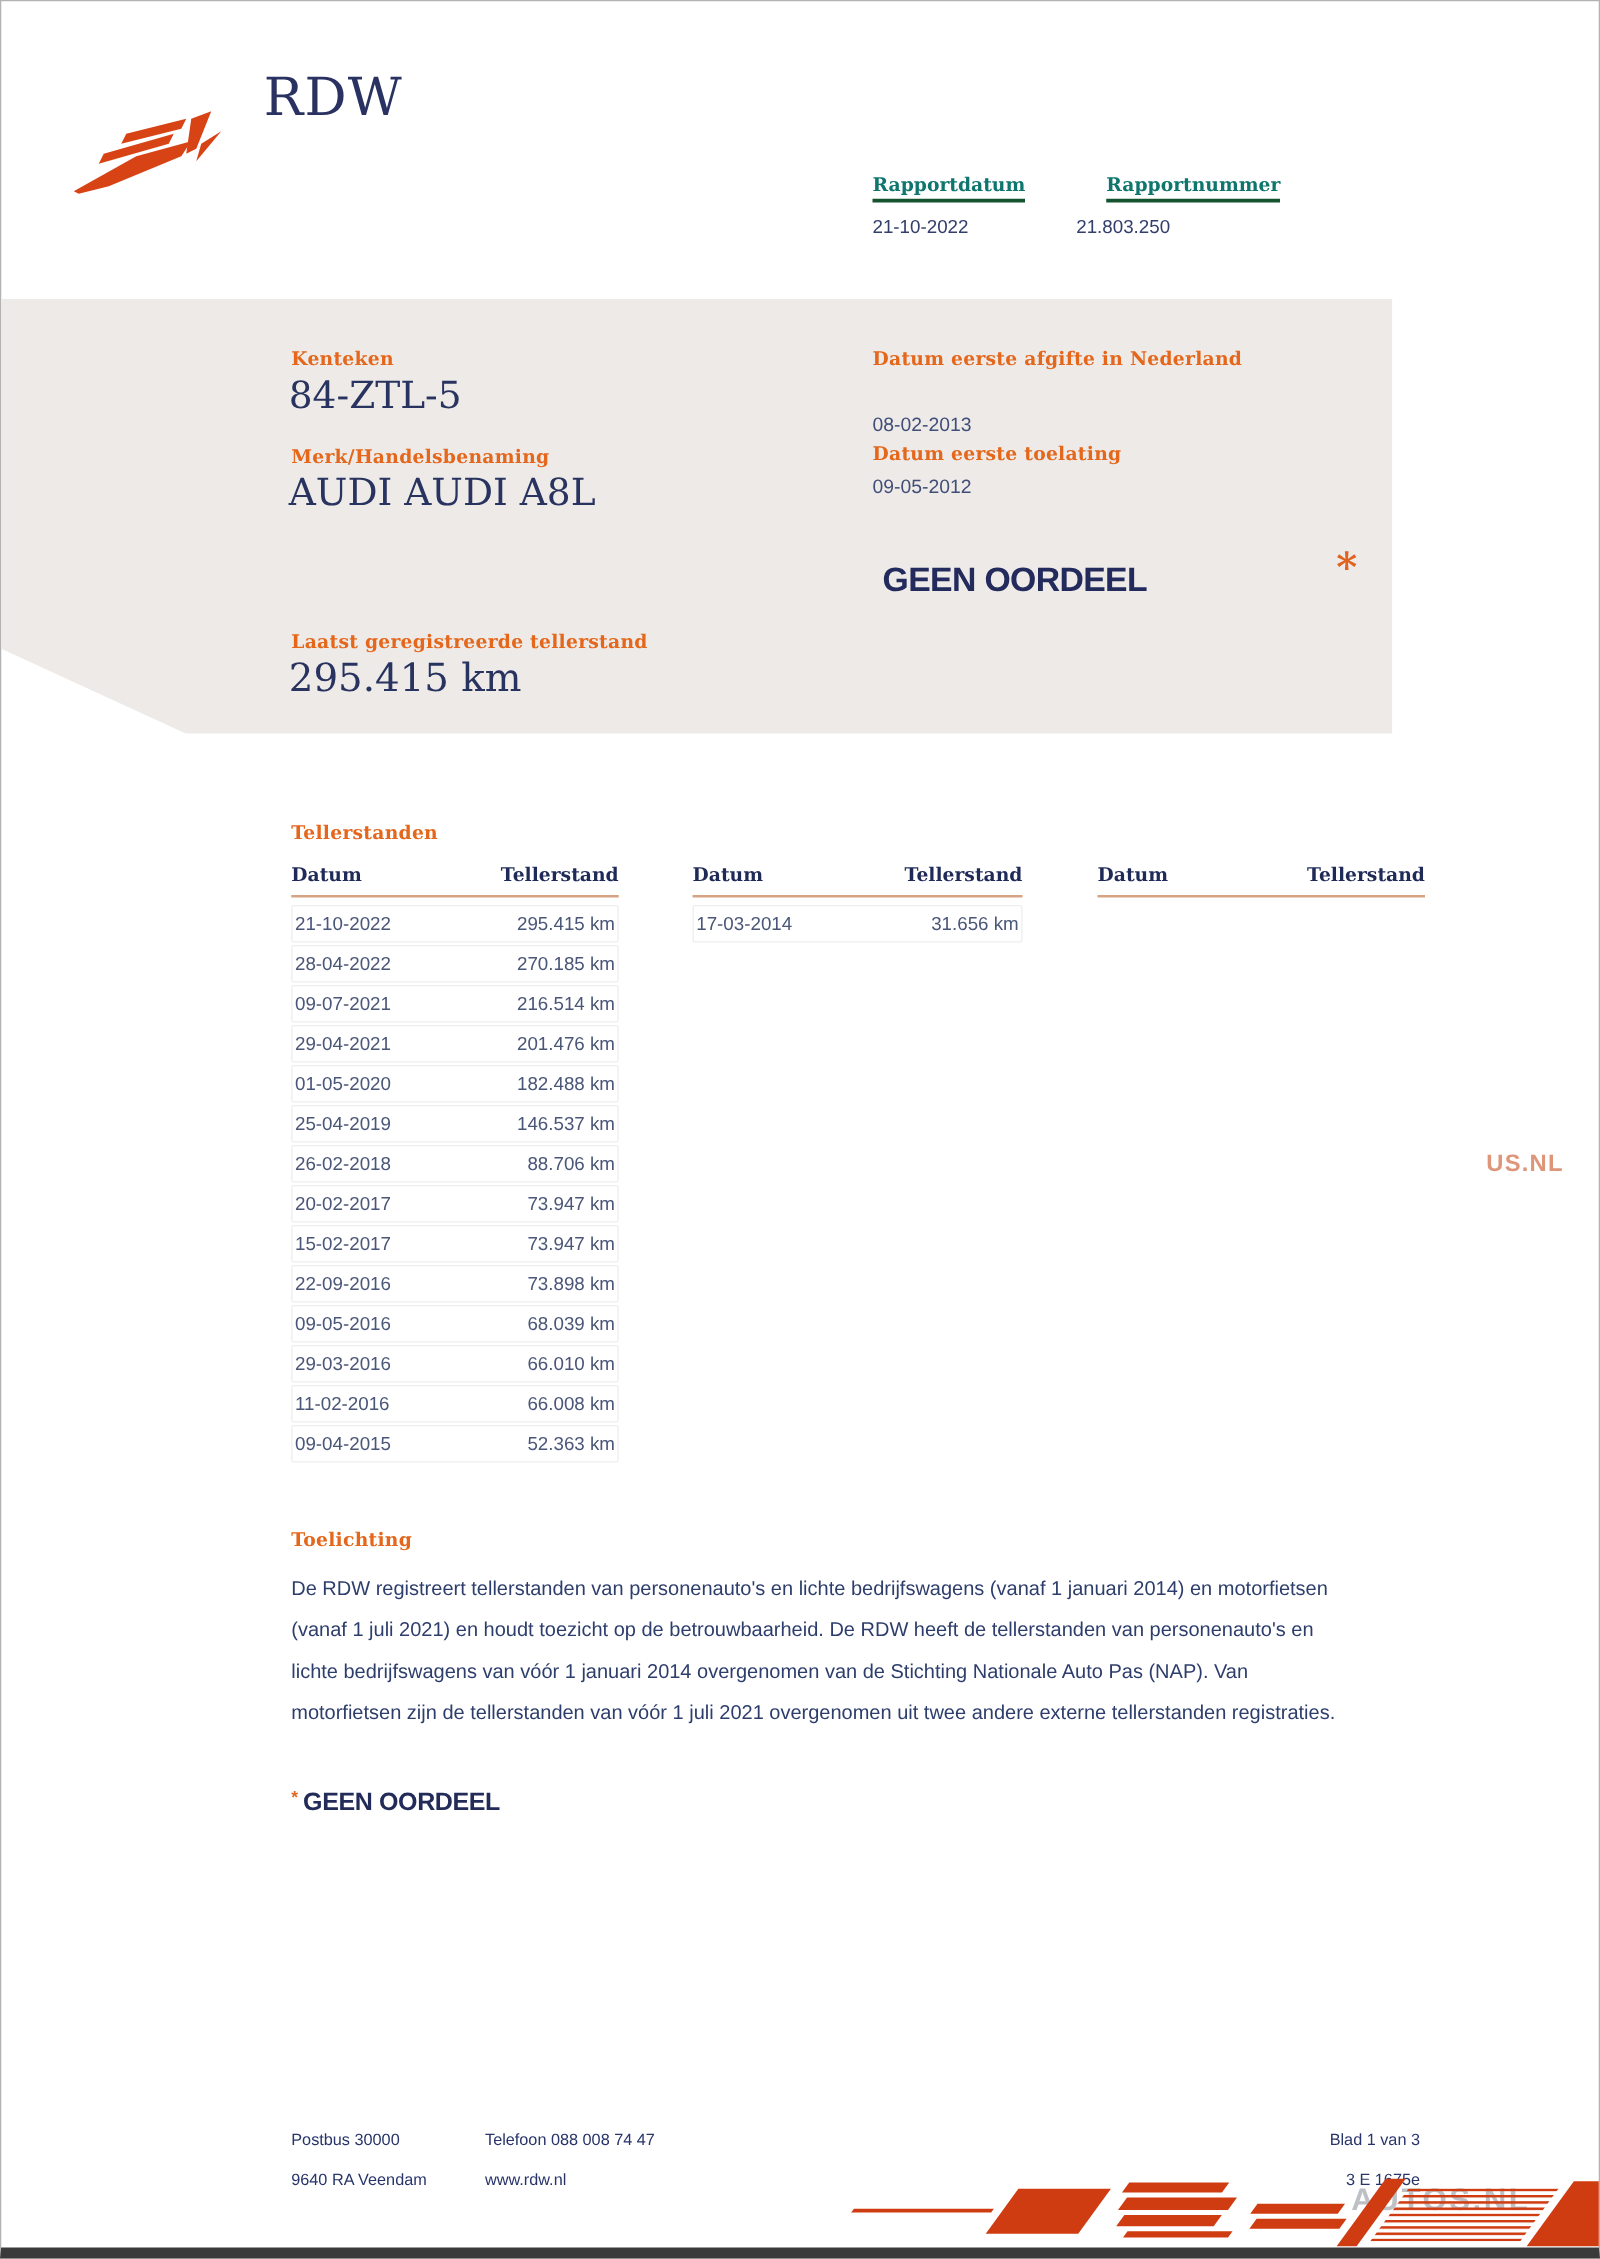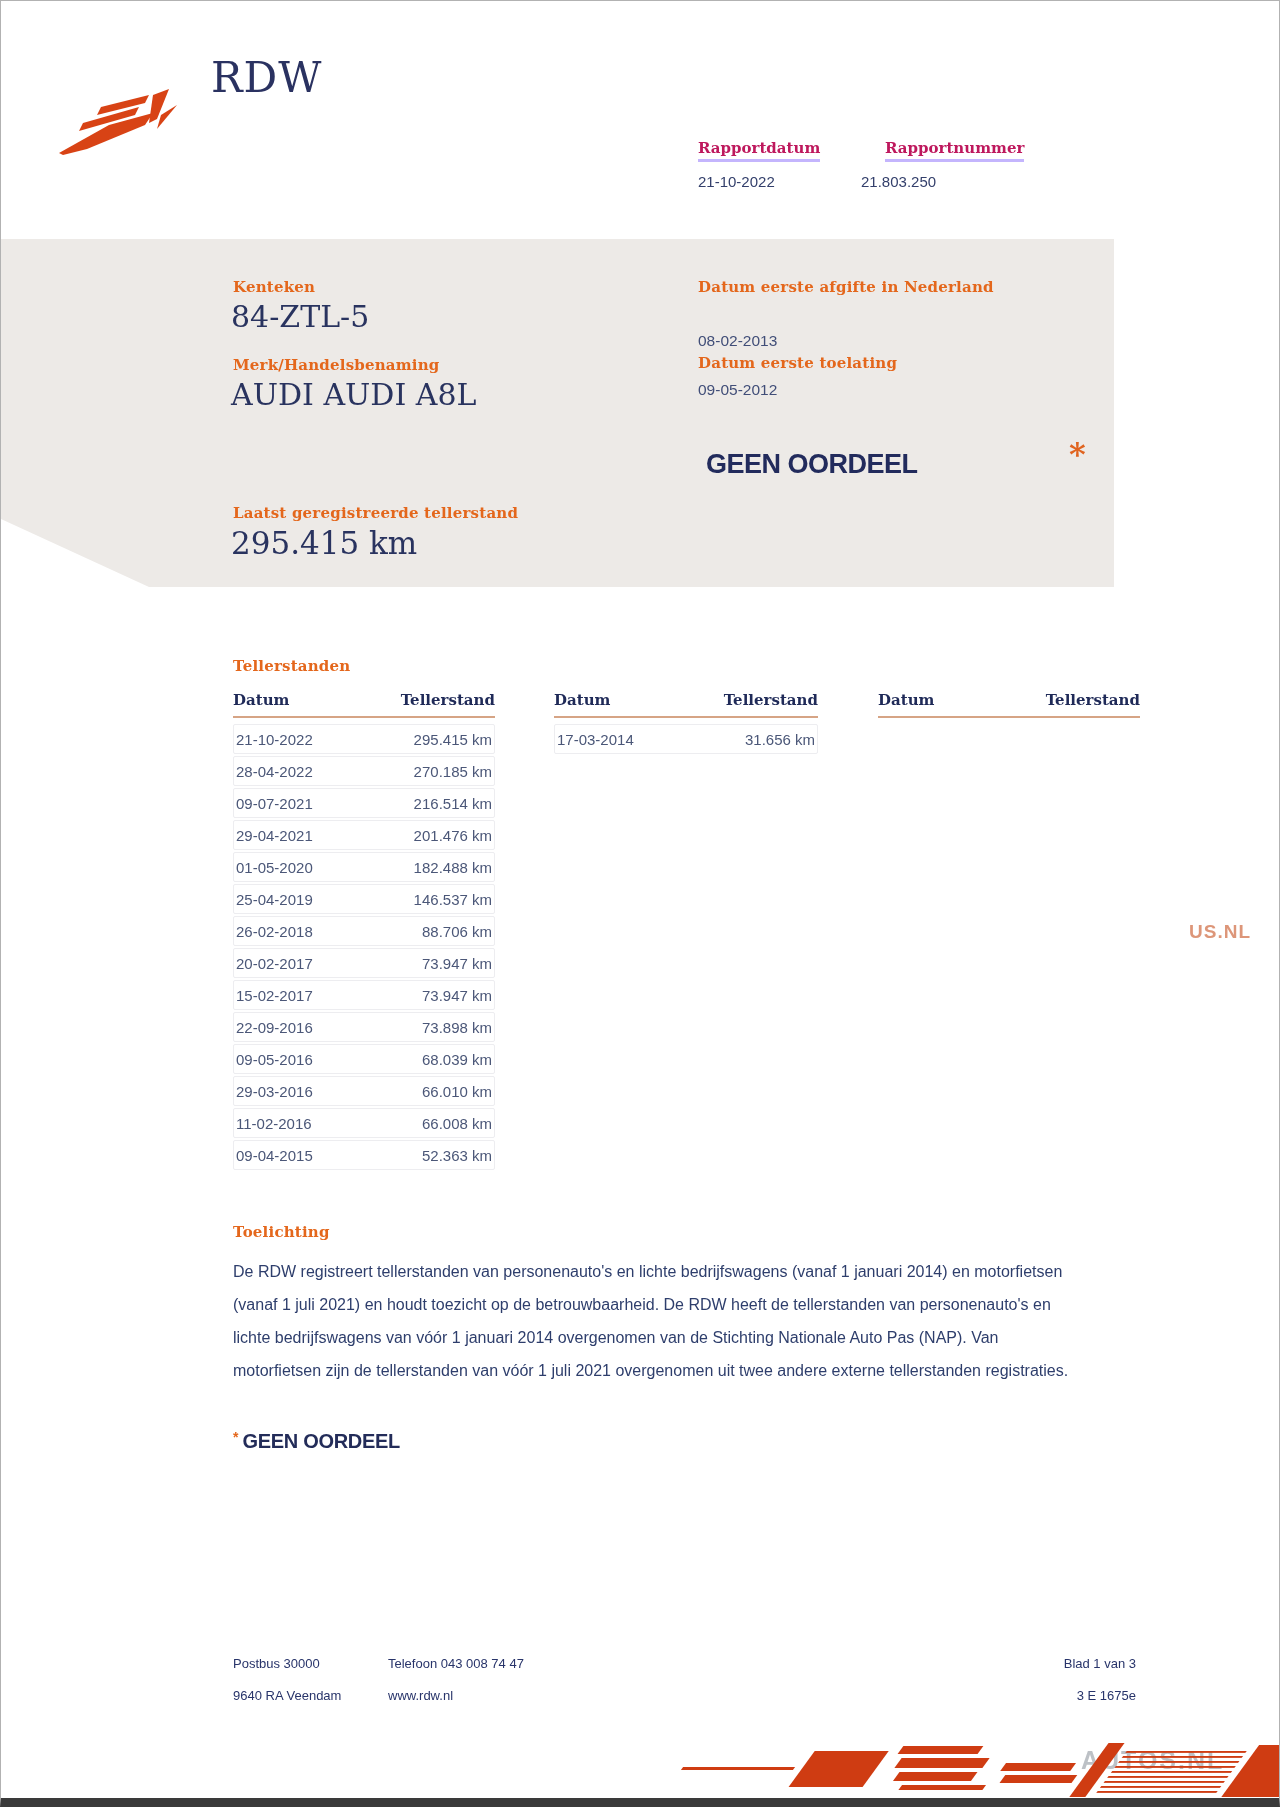--- a/index.html
+++ b/index.html
@@ -6,21 +6,21 @@
   .page{
     position:relative;width:1280px;height:1807px;background:#ffffff;
     font-family:"Liberation Sans",sans-serif;box-sizing:border-box;
     border:1px solid #b2b2b2;border-bottom:9px solid #3a3a3a;overflow:hidden;
   }
   .abs{position:absolute;}
 
   
   .brand{left:210px;top:52px;font-family:"DejaVu Serif",serif;font-size:42px;color:#2a3261;letter-spacing:1px;}
   .doc-title{left:695px;top:66px;font-family:"DejaVu Serif",serif;font-weight:bold;font-size:30px;color:#de7331;letter-spacing:0.5px;}
-  .meta-label{font-family:"DejaVu Serif",serif;font-weight:bold;font-size:15px;color:#be185d;display:inline-block;border-bottom:3px solid #c4b5fd;padding-bottom:2px;}
+  .meta-label{font-family:"DejaVu Serif",serif;font-weight:bold;font-size:15px;color:#0f766e;display:inline-block;border-bottom:3px solid #14532d;padding-bottom:2px;}
   .meta-value{font-size:15px;color:#333f6b;}
   .m-dl{left:697px;top:138px;} .m-nl{left:860px;top:138px;margin-left:24px;}
   .m-dv{left:697px;top:172px;} .m-nv{left:860px;top:172px;}
 
   
   .panel{
     left:0;top:238px;width:1113px;height:348px;background:#edeae7;
     clip-path:polygon(0 0,1113px 0,1113px 348px,148px 348px,0 280px);
   }
   .olabel{font-family:"DejaVu Serif",serif;font-weight:bold;font-size:15px;color:#e4671c;letter-spacing:0.2px;}
@@ -45,21 +45,21 @@
   .toe-heading{left:232px;top:1222px;}
   .toe-body{left:232px;top:1254px;width:850px;font-size:16px;line-height:33px;color:#2e3e6c;}
 
   
   .note-head-wrap{left:232px;top:1428px;}
   .note-ast{color:#e4671c;font-size:14px;font-weight:bold;vertical-align:6px;margin-right:4px;}
   .note-head{font-size:20px;font-weight:bold;color:#232c59;letter-spacing:-0.3px;}
   .note-body{left:232px;top:1458px;width:850px;font-size:16px;line-height:33.5px;color:#e5823f;}
 
   
-  .foot{font-size:13px;color:#28346a;}
+  .foot{font-size:13px;color:#28346a;margin-top:48px;}
   .ft-a1{left:232px;top:1655px;} .ft-a2{left:232px;top:1687px;}
   .ft-ph{left:387px;top:1655px;} .ft-web{left:387px;top:1687px;}
   .ft-right{left:990px;width:145px;text-align:right;}
   .ft-page{top:1655px;} .ft-code{top:1687px;}
 
   
   .logo{left:56px;top:84px;}
   .bottom-art{left:655px;top:1740px;width:625px;height:58px;}
   .wm-bottom{left:1080px;top:1745px;font-size:25px;font-weight:bold;color:#a8adb3;opacity:0.75;letter-spacing:2px;white-space:nowrap;}
   .wm-side{left:1188px;top:920px;font-size:19px;font-weight:bold;color:#c2410c;opacity:0.55;letter-spacing:1px;white-space:nowrap;}
@@ -193,21 +193,21 @@
 
   <div class="abs olabel toe-heading">Toelichting</div>
   <div class="abs toe-body">De RDW registreert tellerstanden van personenauto's en lichte bedrijfswagens (vanaf 1 januari 2014) en motorfietsen (vanaf 1 juli 2021) en houdt toezicht op de betrouwbaarheid. De RDW heeft de tellerstanden van personenauto's en lichte bedrijfswagens van vóór 1 januari 2014 overgenomen van de Stichting Nationale Auto Pas (NAP). Van motorfietsen zijn de tellerstanden van vóór 1 juli 2021 overgenomen uit twee andere externe tellerstanden registraties.</div>
 
   <div class="abs note-head-wrap">
     <span class="note-ast">*</span><span class="note-head">GEEN OORDEEL</span>
   </div>
 
   <div class="abs foot ft-a1">Postbus 30000</div>
   <div class="abs foot ft-a2">9640 RA Veendam</div>
-  <div class="abs foot ft-ph">Telefoon 043 008 74 47</div>
+  <div class="abs foot ft-ph">Telefoon 088 008 74 47</div>
   <div class="abs foot ft-web">www.rdw.nl</div>
   <div class="abs foot ft-right ft-page">Blad 1 van 3</div>
   <div class="abs foot ft-right ft-code">3 E 1675e</div>
 
   <div class="abs wm-side">US.NL</div>
   <div class="abs wm-bottom">AUTOS.NL</div>
   <div class="abs bottom-art">
     <svg width="625" height="58" viewBox="0 0 625 58" aria-hidden="true">
       <defs>
         <pattern id="hatch" width="8" height="5" patternUnits="userSpaceOnUse">

